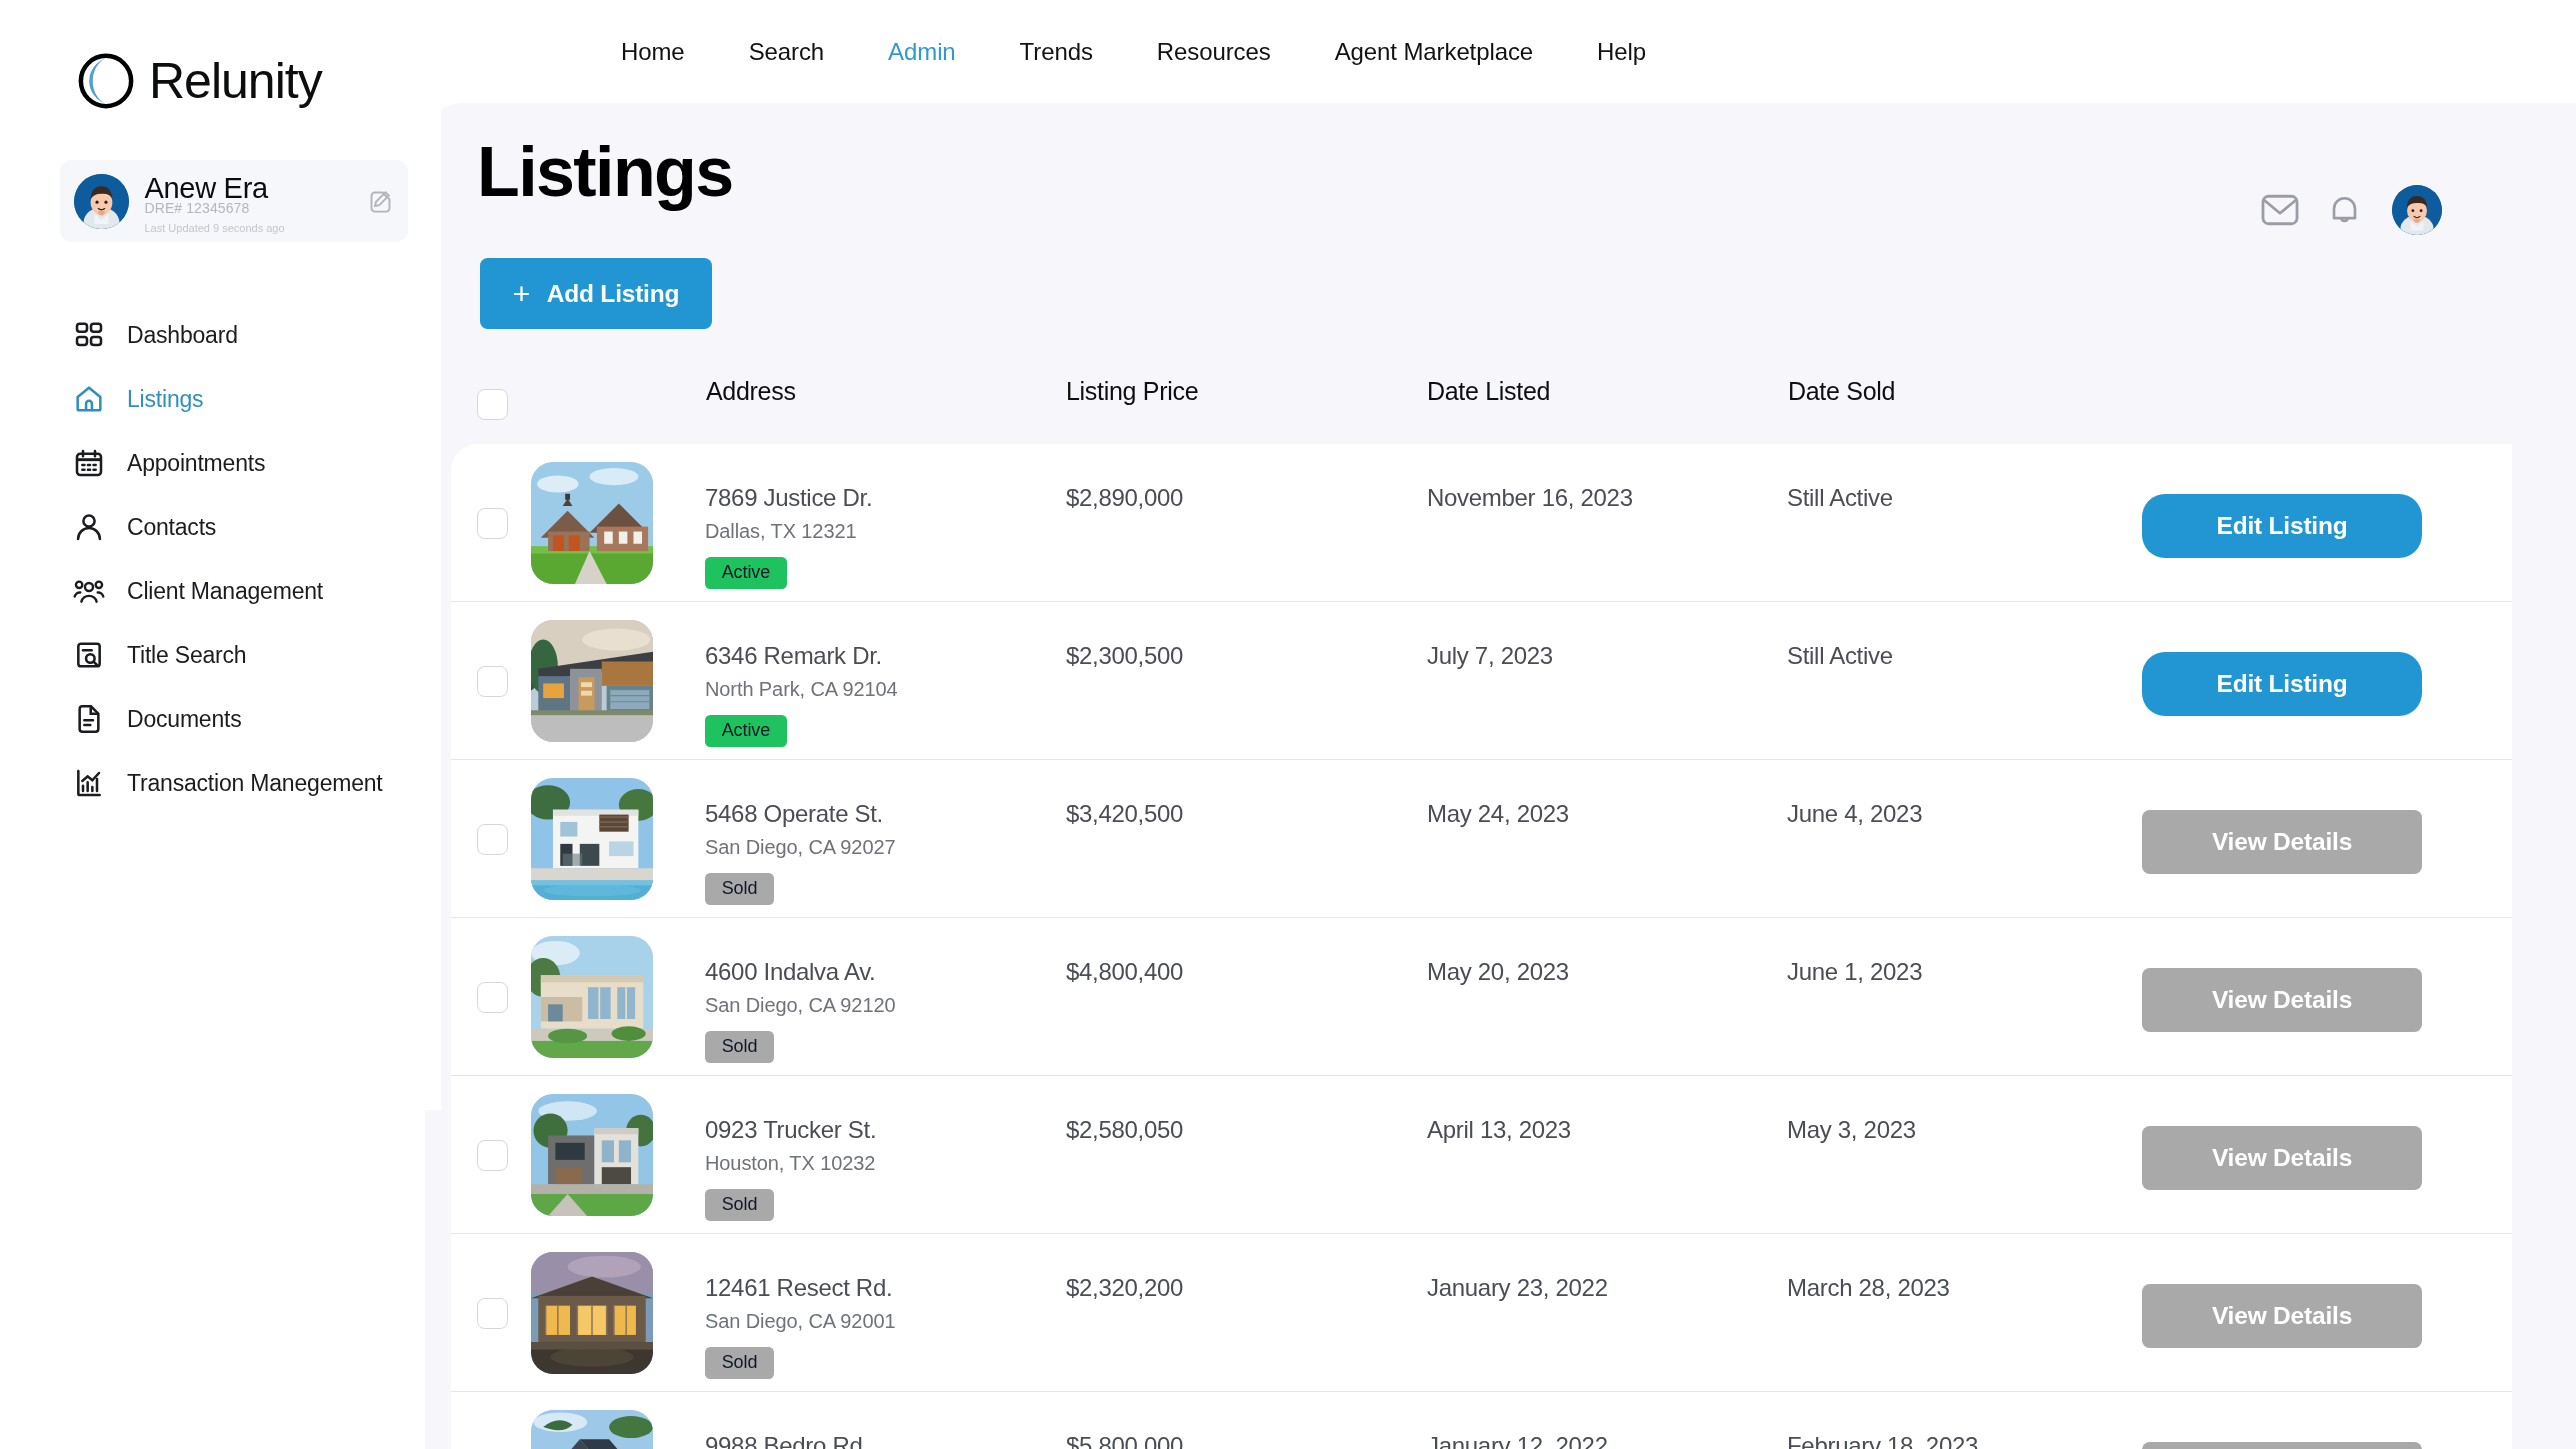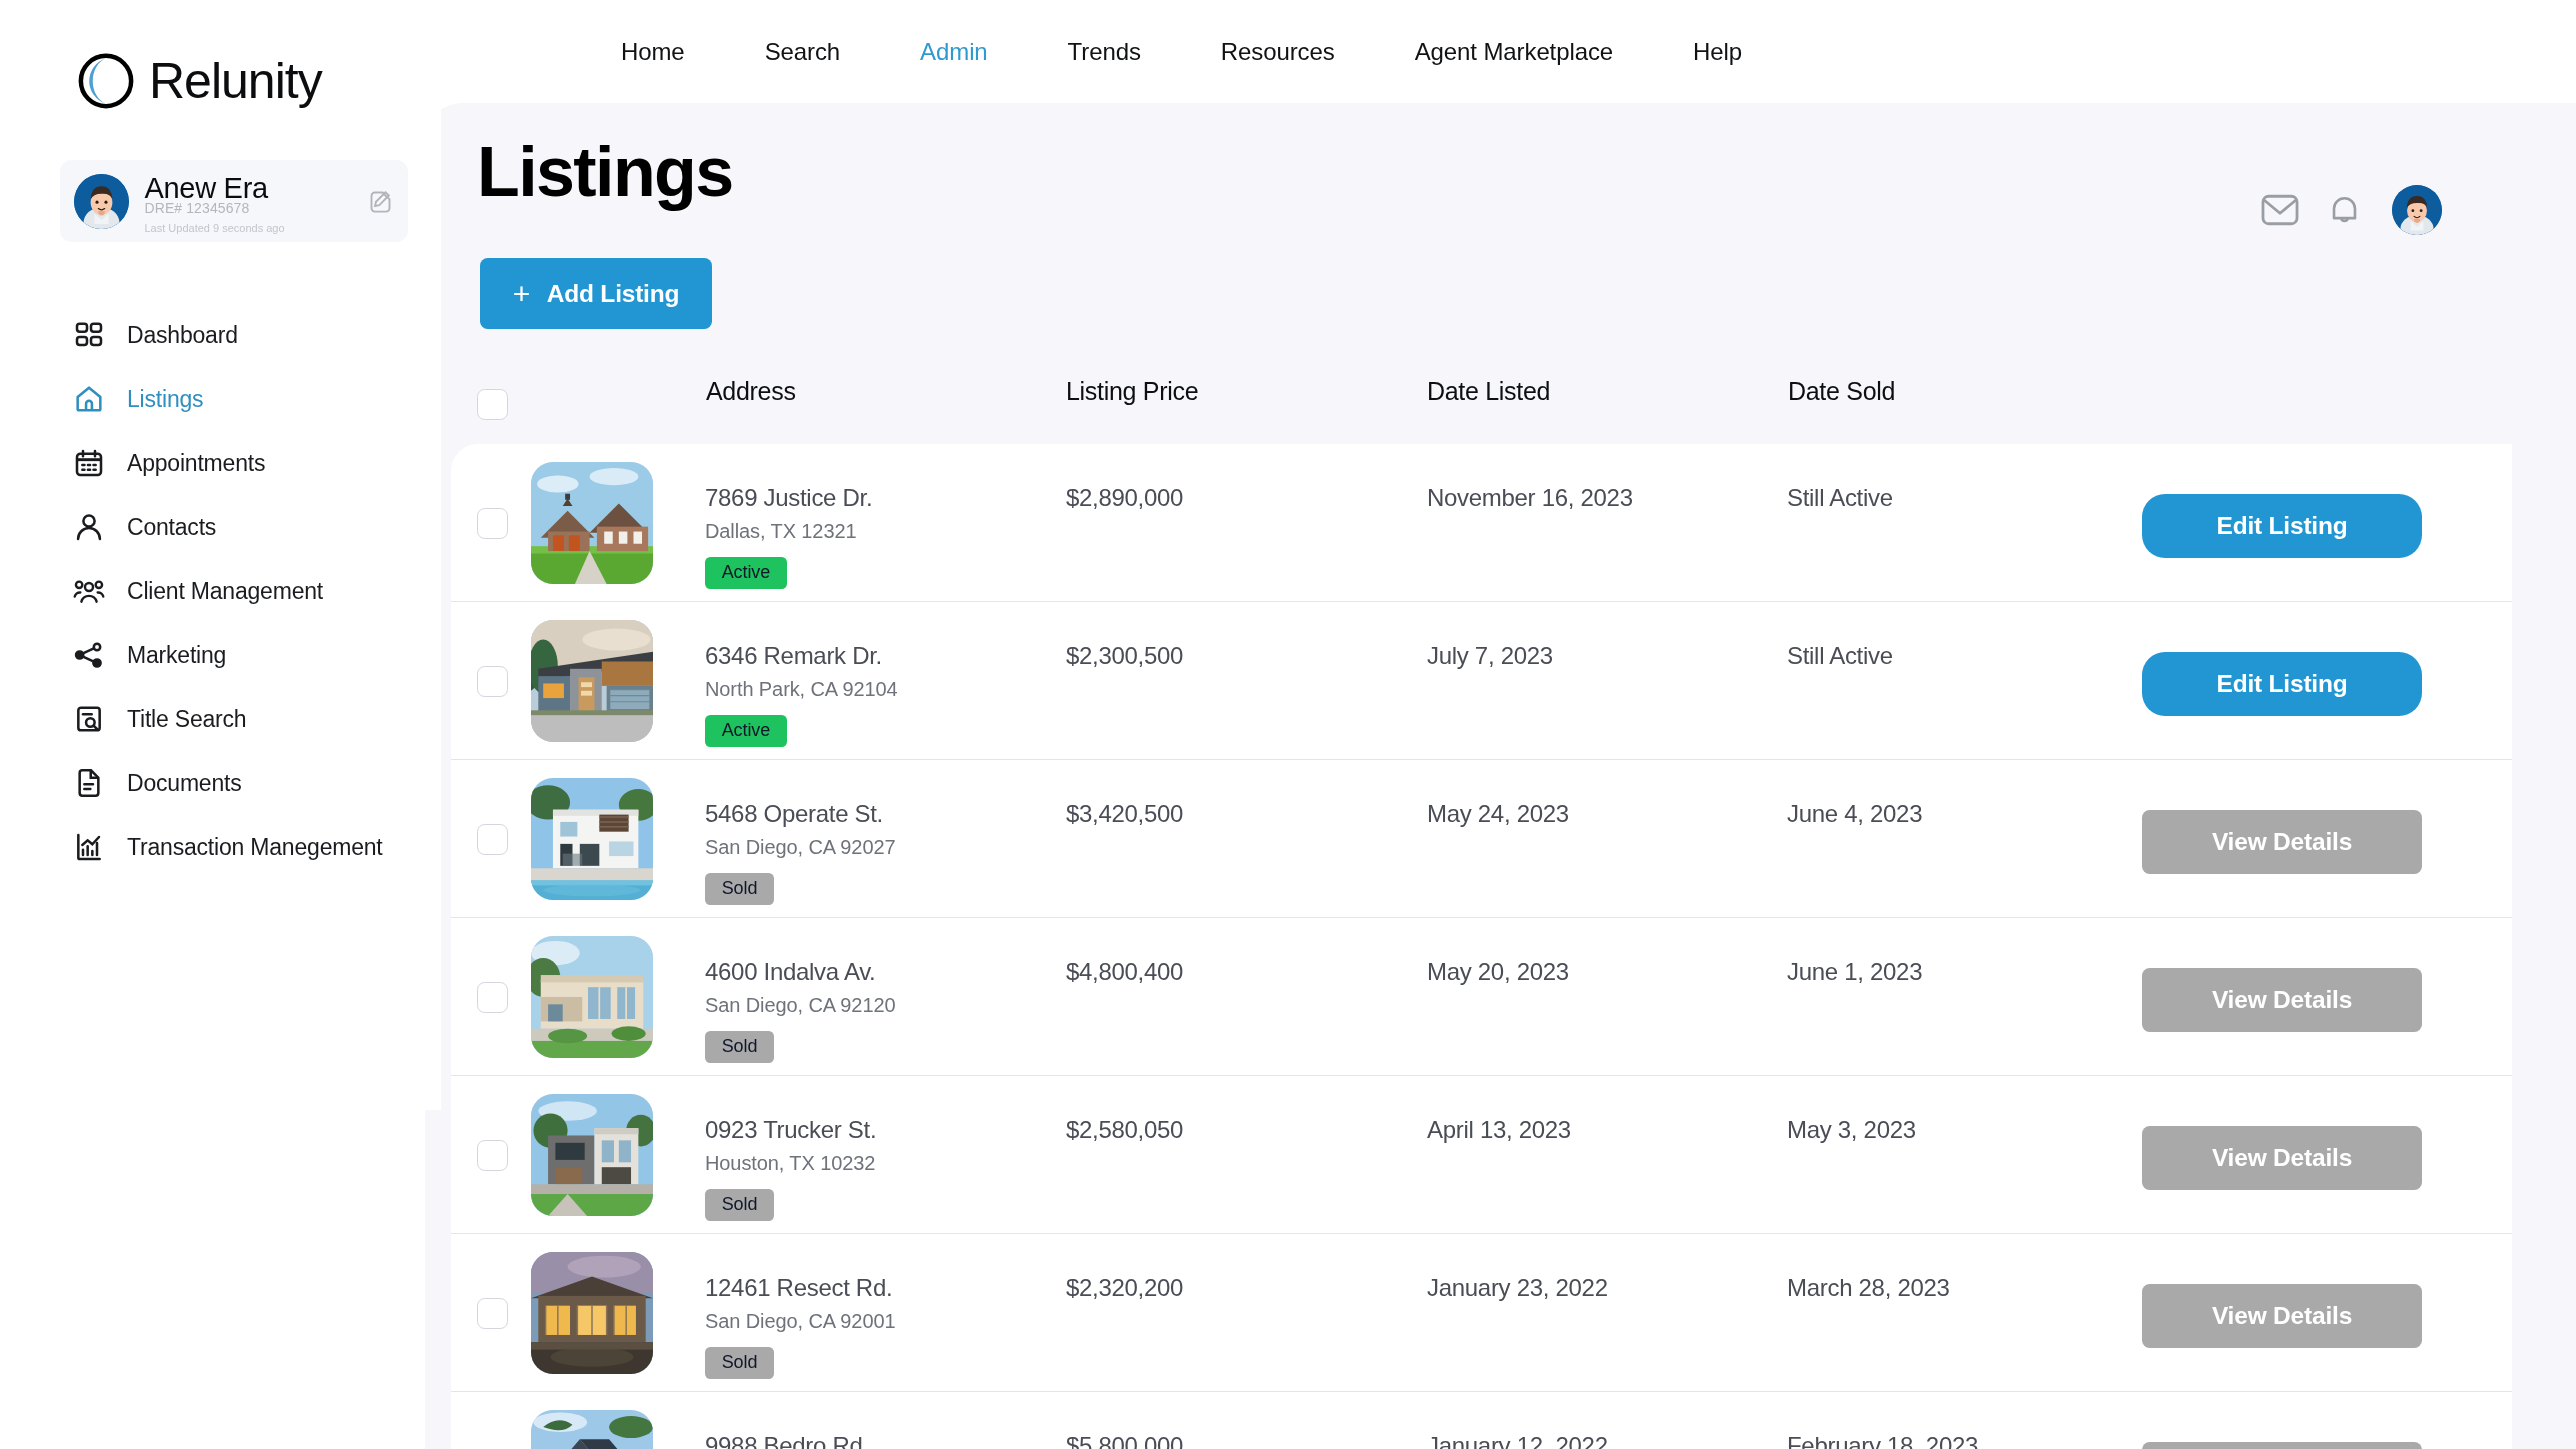--- a/index.html
+++ b/index.html
@@ -9,21 +9,21 @@
     background:#ffffff;
     -webkit-font-smoothing:antialiased;
   }
 
   
   .topnav {
     position:absolute; top:0; left:425px; width:2151px; height:103px;
     display:flex; align-items:center; justify-content:flex-start;
     background:#ffffff; z-index:5;
   }
-  .topnav-inner { display:flex; align-items:flex-end; gap:16px; padding-left:164px; }
+  .topnav-inner { display:flex; align-items:flex-end; gap:0; padding-left:164px; }
   .nav-link {
     font-size:24px; color:#111214; letter-spacing:-0.1px;
     padding:0 32px; white-space:nowrap; cursor:pointer;
   }
   .nav-link.active { color:#2f9ad0; }
 
   
   .sidebar {
     position:absolute; top:0; left:16px; width:425px; height:1110px;
     background:#ffffff; z-index:6;
@@ -257,31 +257,20 @@
           <circle cx="4.6" cy="7.4" r="2.4"></circle>
           <circle cx="19.4" cy="7.4" r="2.4"></circle>
           <path d="M6.3 20 a5.9 5.9 0 0 1 11.4 0" stroke-linecap="round"></path>
           <path d="M1.3 16.2 a4 4 0 0 1 4.2-3.1" stroke-linecap="round"></path>
           <path d="M22.7 16.2 a4 4 0 0 0-4.2-3.1" stroke-linecap="round"></path>
         </svg>
       </span>
       <span class="lbl">Client Management</span>
     </div>
 
-    <div class="nav-item">
-      <span class="ico">
-        <svg viewBox="0 0 24 24" width="32" height="32" fill="none" stroke="#1a1c1f" stroke-width="1.9">
-          <circle cx="5" cy="12" r="2.7" fill="#1a1c1f"></circle>
-          <circle cx="18" cy="6" r="2.4"></circle>
-          <circle cx="18" cy="18" r="2.7" fill="#1a1c1f"></circle>
-          <path d="M7.5 10.8 L15.6 7.1 M7.5 13.2 L15.6 16.9"></path>
-        </svg>
-      </span>
-      <span class="lbl">Marketing</span>
-    </div>
 
     <div class="nav-item">
       <span class="ico">
         <svg viewBox="0 0 24 24" width="32" height="32" fill="none" stroke="#1a1c1f" stroke-width="1.9">
           <path d="M4 5.5 a2 2 0 0 1 2-2 h12 a2 2 0 0 1 2 2 v13 a2 2 0 0 1-2 2 H6 a2 2 0 0 1-2-2 Z"></path>
           <path d="M7.5 8.5 H14" stroke-linecap="round"></path>
           <circle cx="13" cy="14.6" r="3.2"></circle>
           <path d="M15.4 17 L18 19.5" stroke-linecap="round"></path>
         </svg>
       </span>

